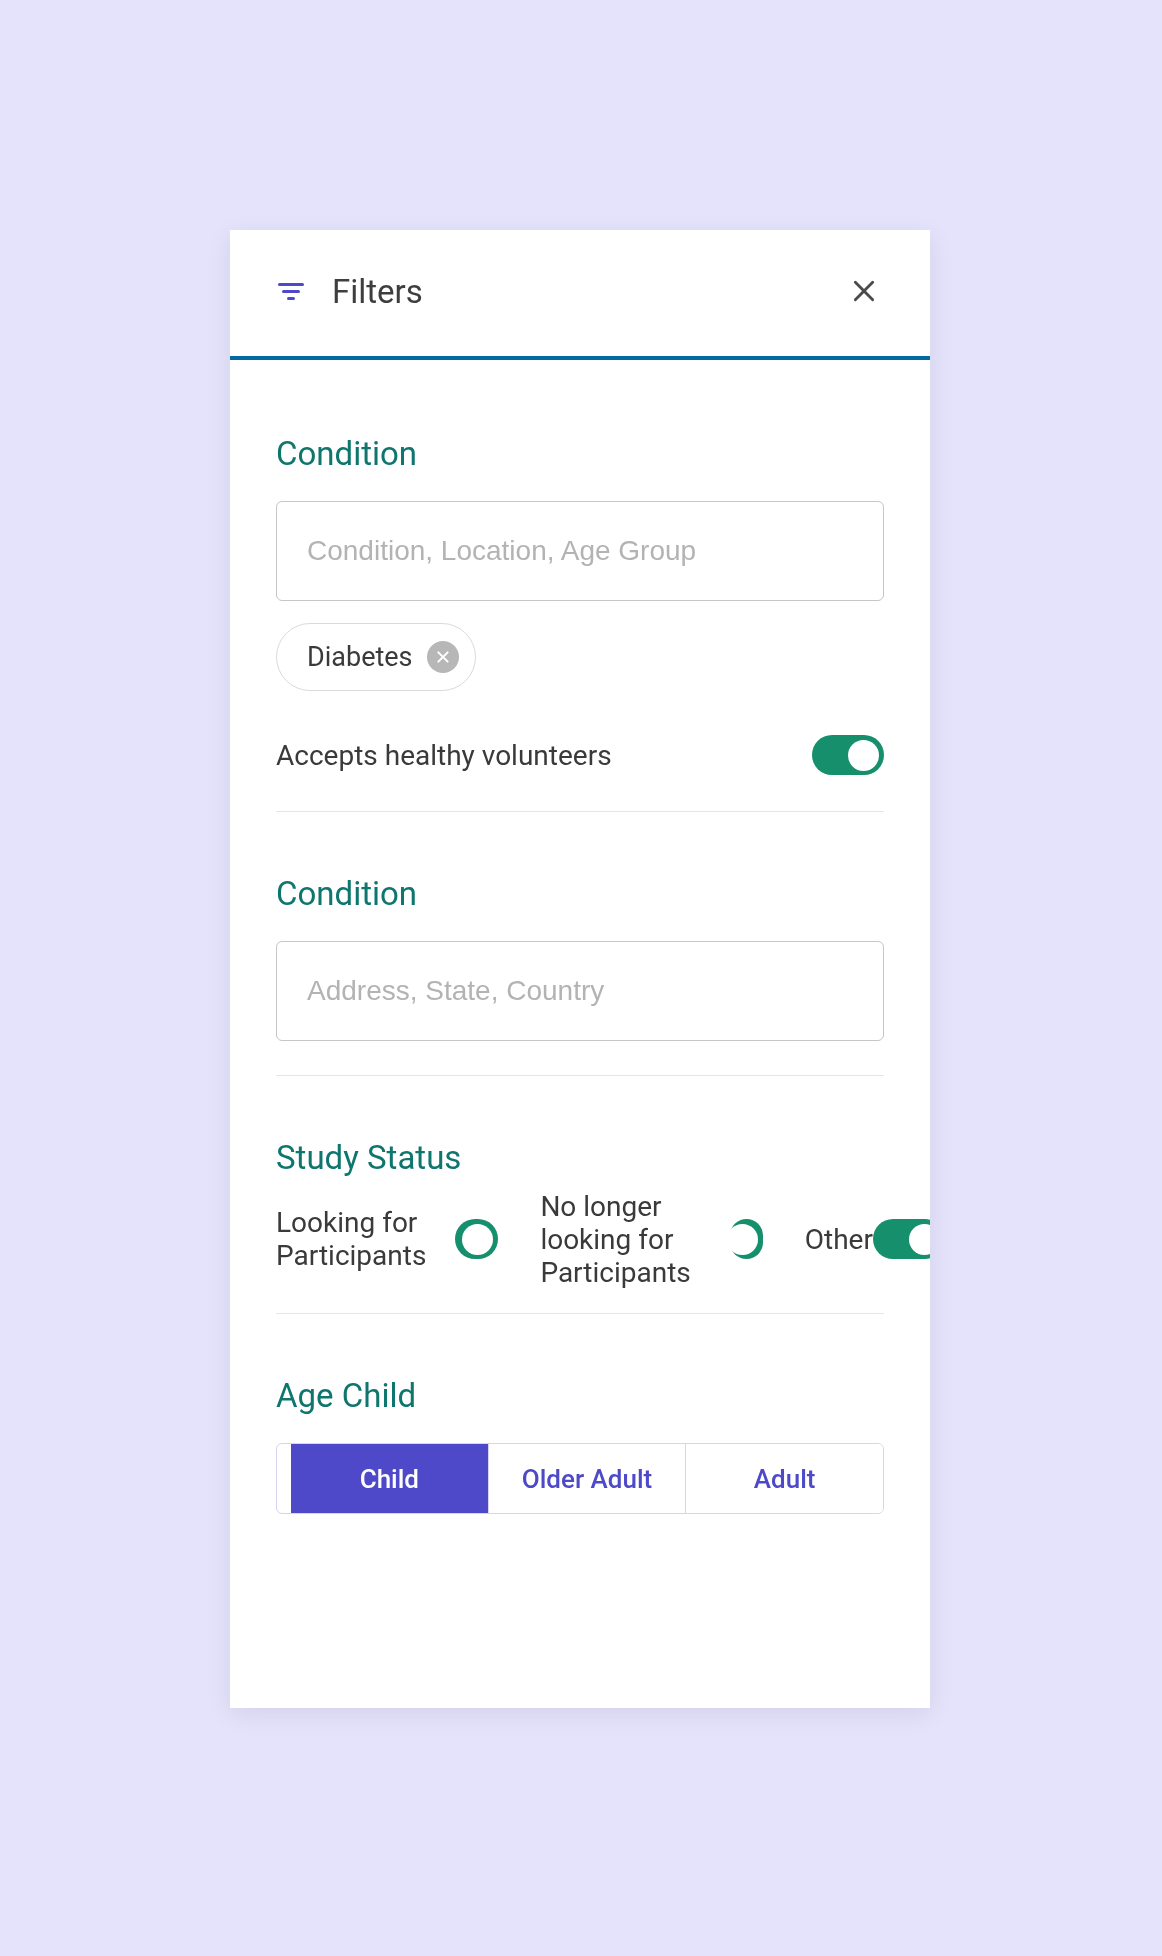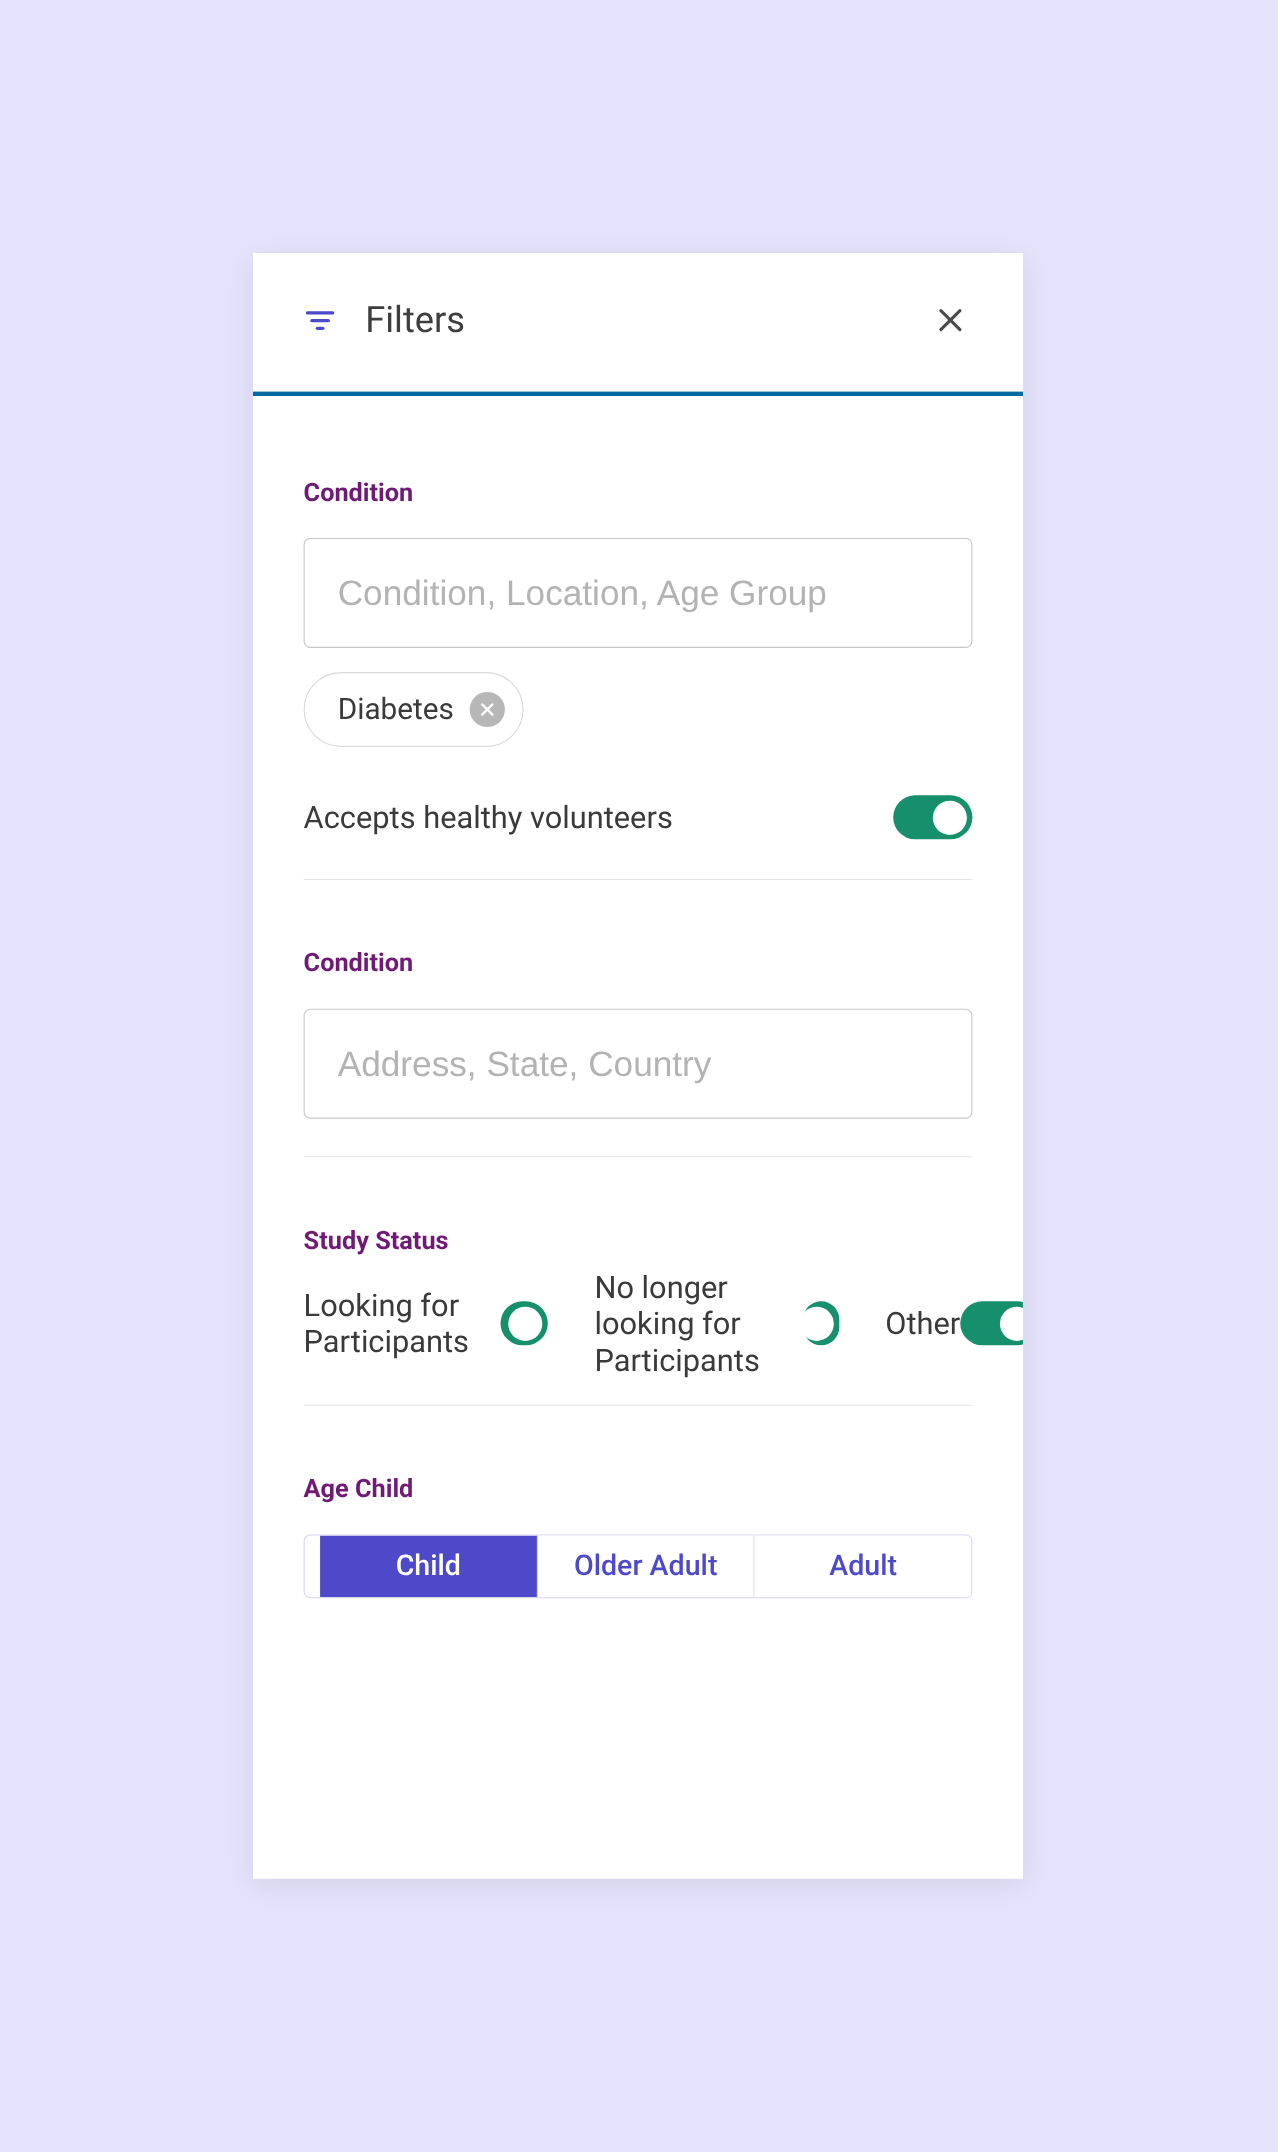--- a/index.html
+++ b/index.html
@@ -51,32 +51,32 @@
     width: 40px; height:40px;
     display:flex; align-items:center; justify-content:center;
     cursor:pointer;
     color:#444;
   }
   .close-btn svg { width:26px; height:26px; }
   .panel-body {
     padding: 74px 46px 0 46px;
   }
   .section-title {
-    font-size: 23px;
-    font-weight: 700;
-    color: #701a75;
+    font-size: 33px;
+    font-weight: 400;
+    color: #0f766e;
     margin-bottom: 28px;
   }
   .text-input {
     width: 100%;
     height: 100px;
     border: 1.5px solid #C7C7C7;
     border-radius: 6px;
     background: #fff;
-    font-size: 32px;
+    font-size: 28px;
     padding: 0 30px;
     color: #2E2E2E;
   }
   .text-input::placeholder { color: #B3B3B3; }
   .chips-row { margin-top: 22px; }
   .chip {
     display: inline-flex;
     align-items: center;
     height: 68px;
     padding: 0 16px 0 30px;
@@ -130,21 +130,21 @@
     margin-top: 26px;
   }
   .section-gap-lg { margin-top: 62px; }
   .loc-divider { margin-top: 34px; }
   .status-rows .toggle-row { margin-top: 0; }
   .status-rows { display:flex; flex-direction:row; gap: 42px; margin-top: 32px; }
   .status-divider { margin-top: 44px; }
   .segmented {
     display:flex;
     width:100%;
-    height: 58px;
+    height: 71px;
     border:1.5px solid #D6D4F0;
     border-radius:6px;
     overflow:hidden;
     margin-top: 6px;
     padding-left: 14px;
   }
   .segment {
     flex:1;
     display:flex;
     align-items:center;

